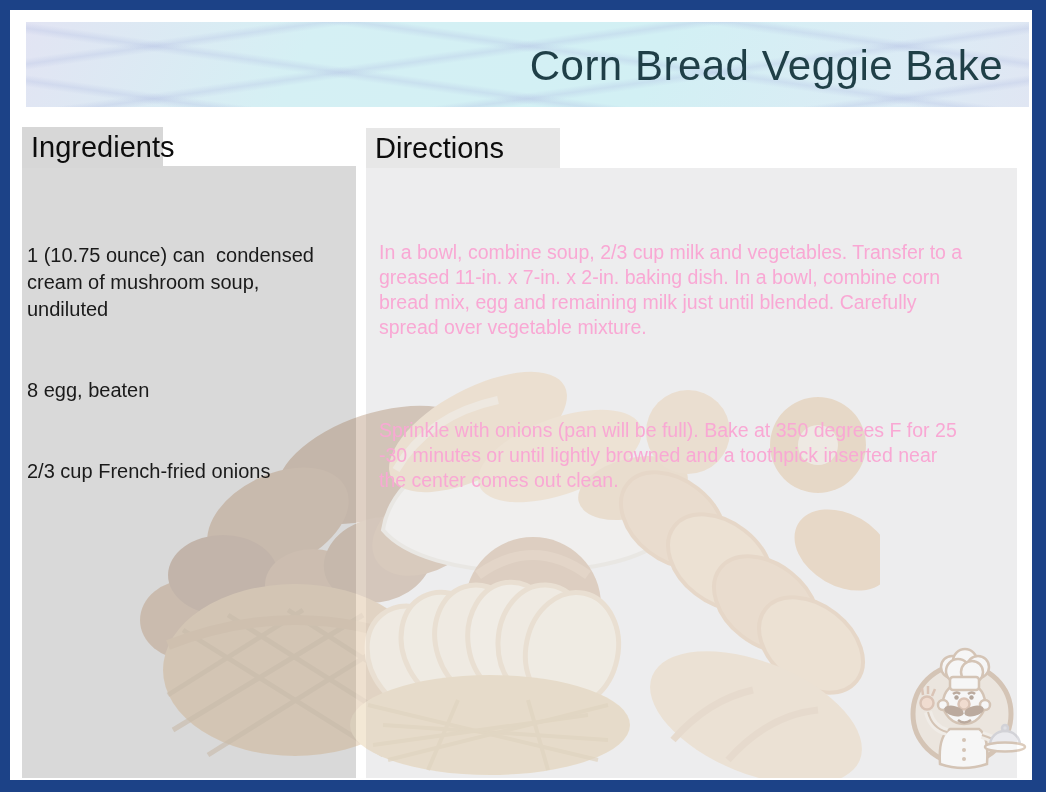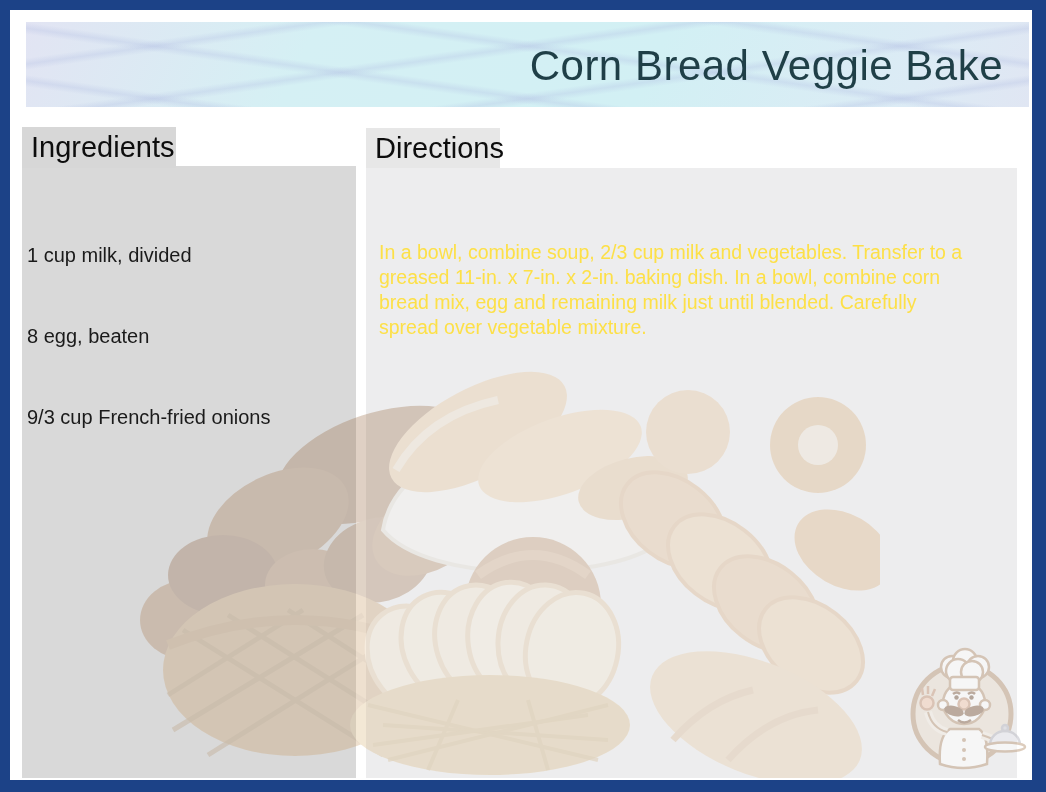--- a/index.html
+++ b/index.html
@@ -29,34 +29,34 @@
   }
   .banner-title{
     position:absolute;right:26px;top:0;height:69px;line-height:88px;
     font-size:42px;color:#1f3f47;letter-spacing:0.5px;white-space:nowrap;
   }
   
   .head-box{position:absolute;z-index:3;}
   .head-box .head-text{
     font-size:29px;color:#0d0d0d;line-height:41px;padding-left:9px;white-space:nowrap;
   }
-  .ing-head{left:22px;top:127px;width:154px;height:41px;background:#d7d7d7;}
-  .dir-head{left:366px;top:128px;width:134px;height:40px;background:#e7e7e7;}
+  .ing-head{left:22px;top:127px;width:141px;height:41px;background:#d7d7d7;}
+  .dir-head{left:366px;top:128px;width:194px;height:40px;background:#e7e7e7;}
   
   .panel{position:absolute;z-index:0;}
   .ing-panel{left:22px;top:166px;width:334px;height:612px;background:#d9d9d9;}
   .dir-panel{left:366px;top:168px;width:651px;height:610px;background:#ededee;}
   
   .ing-text{
     position:absolute;z-index:2;left:27px;top:188px;width:326px;
     font-size:20px;line-height:27px;color:#1a1a1a;white-space:pre-wrap;
   }
   .dir-text{
     position:absolute;z-index:2;left:379px;top:190px;width:648px;
-    font-size:19.5px;line-height:25px;color:#fde047;white-space:pre-wrap;
+    font-size:19.5px;line-height:25px;color:#f9a8d4;white-space:pre-wrap;
   }
   .dir-para{margin:0 0 28px 0;}
   .ing-item{margin:0;}
   
   .bread-art{position:absolute;z-index:1;left:128px;top:370px;pointer-events:none;}
   .chef-art{position:absolute;z-index:1;left:902px;top:640px;pointer-events:none;}
 </style>
 </head>
 <body>
 
@@ -65,34 +65,39 @@
 
   <div class="banner">
     <div class="banner-title">Corn Bread Veggie Bake</div>
   </div>
 
   <div class="head-box ing-head">
     <div class="head-text">Ingredients</div>
   </div>
   <div class="panel ing-panel"></div>
   <div class="ing-text">
-    <div class="ing-item">1 cup milk, divided</div>
+    <div class="ing-item">1 (10.75 ounce) can  condensed
+cream of mushroom soup,
+undiluted</div>
     <div class="ing-item">8 egg, beaten</div>
-    <div class="ing-item">9/3 cup French-fried onions</div>
+    <div class="ing-item">2/3 cup French-fried onions</div>
   </div>
 
   <div class="head-box dir-head">
     <div class="head-text">Directions</div>
   </div>
   <div class="panel dir-panel"></div>
   <div class="dir-text">
     <p class="dir-para">In a bowl, combine soup, 2/3 cup milk and vegetables. Transfer to a
 greased 11-in. x 7-in. x 2-in. baking dish. In a bowl, combine corn
 bread mix, egg and remaining milk just until blended. Carefully
 spread over vegetable mixture.</p>
+    <p class="dir-para">Sprinkle with onions (pan will be full). Bake at 350 degrees F for 25
+-30 minutes or until lightly browned and a toothpick inserted near
+the center comes out clean.</p>
   </div>
 
   <svg class="bread-art" width="752" height="408" viewBox="0 0 752 408" opacity="0.30">
 
     <g>
       <ellipse cx="250" cy="95" rx="105" ry="52" fill="#96683f" transform="rotate(-18 250 95)"></ellipse>
       <ellipse cx="150" cy="150" rx="75" ry="46" fill="#a4744a" transform="rotate(-25 150 150)"></ellipse>
       <ellipse cx="60" cy="250" rx="48" ry="40" fill="#a9794e"></ellipse>
       <ellipse cx="95" cy="205" rx="55" ry="40" fill="#8f6240"></ellipse>
       <ellipse cx="185" cy="215" rx="48" ry="36" fill="#b08055"></ellipse>

